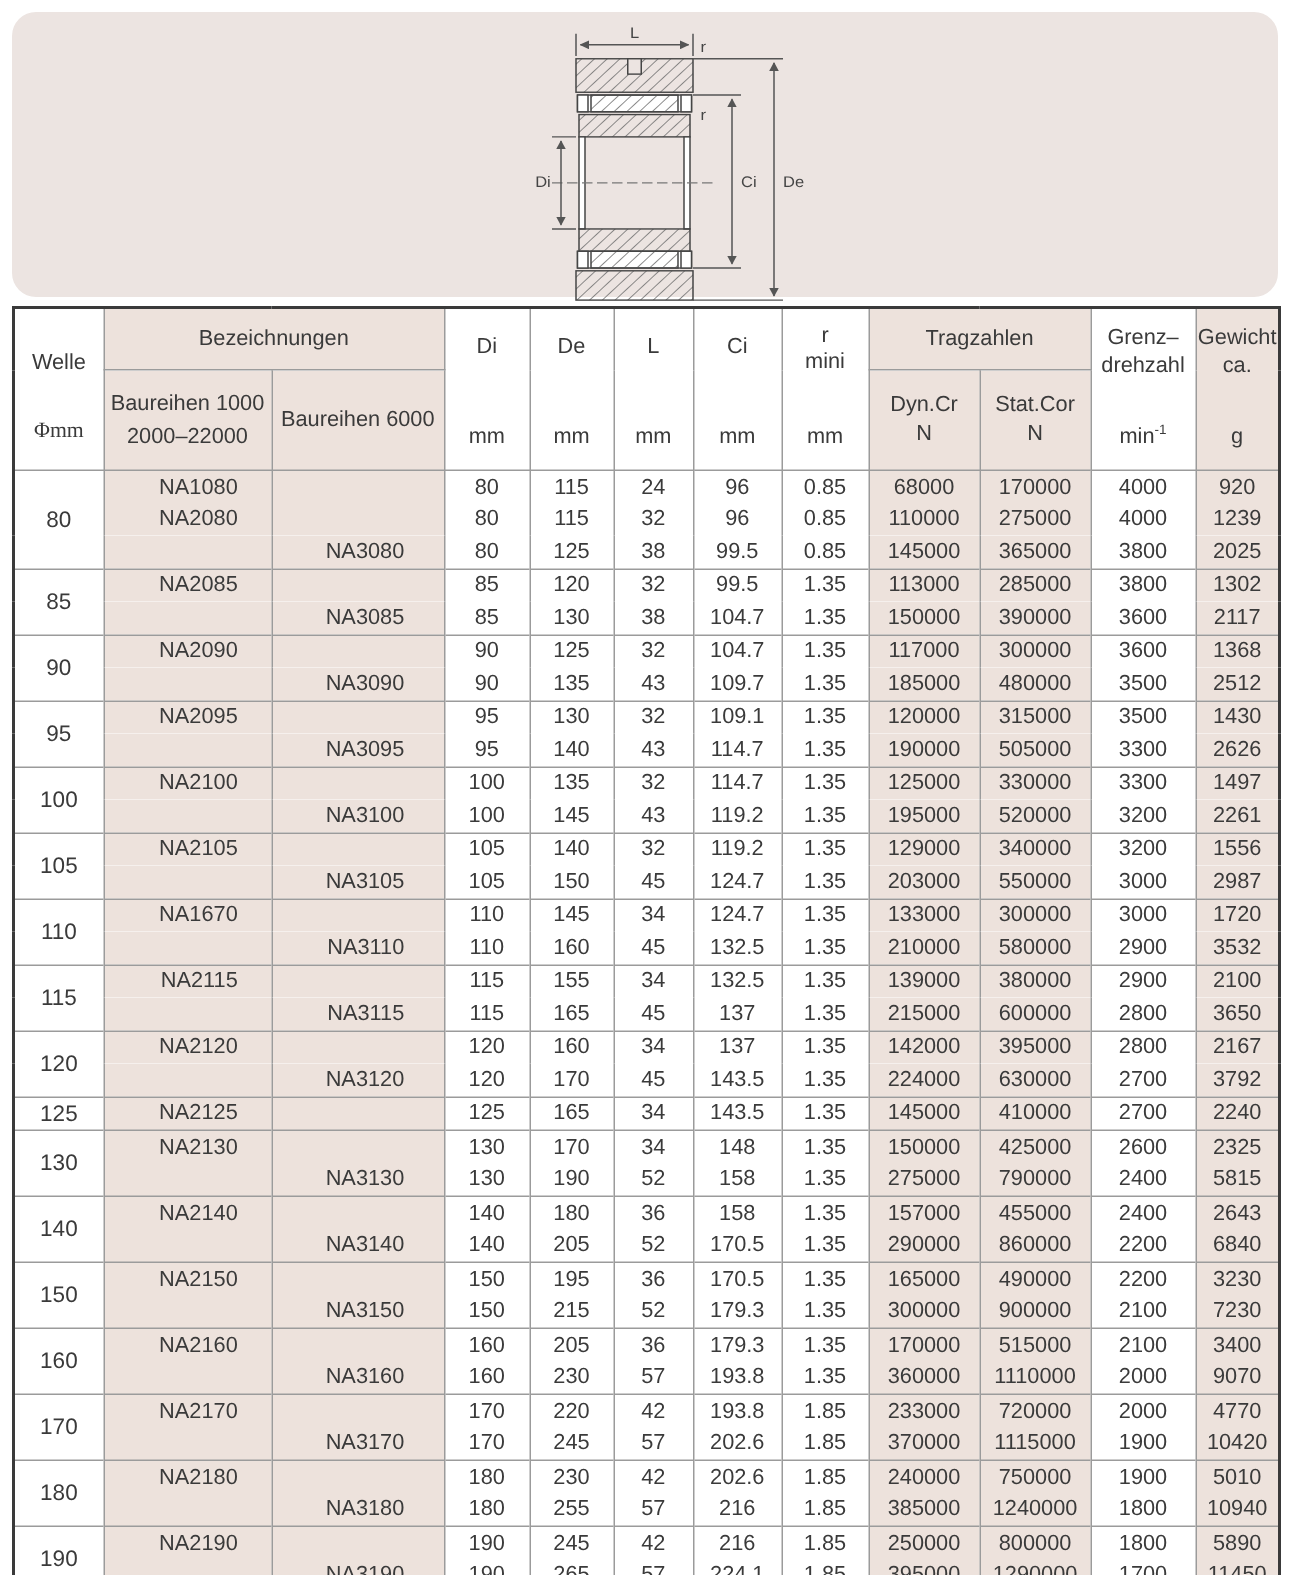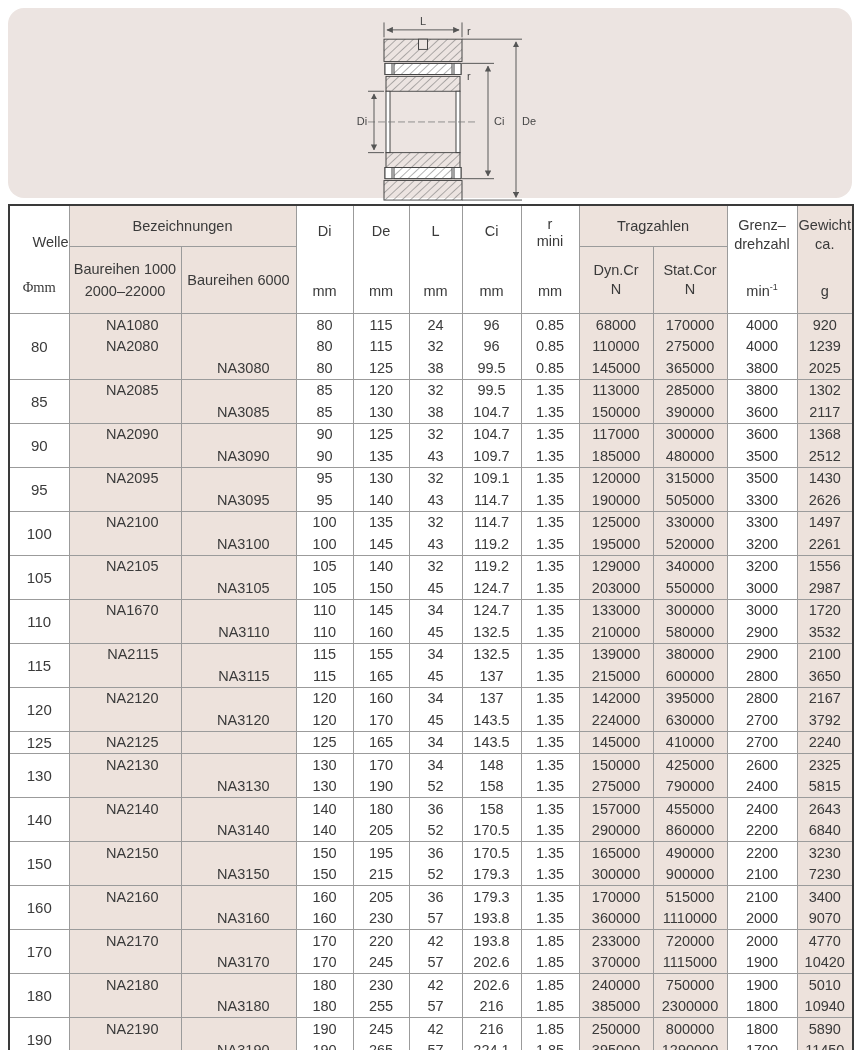--- a/index.html
+++ b/index.html
@@ -33,21 +33,21 @@
   
   .bg-beige{background:#ede2dc;}
   .bg-white{background:#ffffff;}
   
   thead{font-size:14.5px;}
   thead tr.h1 th{height:40px;}
   thead tr.h2 th{height:66px;}
   .vcell{display:flex;flex-direction:column;justify-content:space-between;height:107px;box-sizing:border-box;}
   .vcell .vtop{padding-top:15px;line-height:20px;}
   .vcell .vbot{padding-bottom:13px;line-height:18px;}
-  .vcell.welle .vtop{padding-top:26px;text-align:right;}
+  .vcell.welle .vtop{padding-top:26px;}
   .vcell.welle .vbot{padding-bottom:17px;font-family:Liberation Serif, serif;}
   .twoline{line-height:22px;}
   sup{font-size:9px;vertical-align:super;line-height:0;}
   
   .des-inner{display:flex;justify-content:flex-end;padding:0 22px 0 24px;}
   .des-inner.s3000{padding:0 26px 0 30px;}
 </style>
 </head>
 <body>
 
@@ -804,21 +804,21 @@
               <span>NA</span>
               <span>3180</span>
             </div>
           </td>
           <td class="bg-white">180</td>
           <td class="bg-white">255</td>
           <td class="bg-white">57</td>
           <td class="bg-white">216</td>
           <td class="bg-white">1.85</td>
           <td class="bg-beige">385000</td>
-          <td class="bg-beige">2300000</td>
+          <td class="bg-beige">1240000</td>
           <td class="bg-white">1800</td>
           <td class="bg-beige">10940</td>
         </tr>
       </tbody>
       <tbody>
         <tr>
           <td class="bg-white" rowspan="2" style="font-size: 15px;">190</td>
           <td class="bg-beige">
             <div class="des-inner s1000">
               <span>NA</span>

